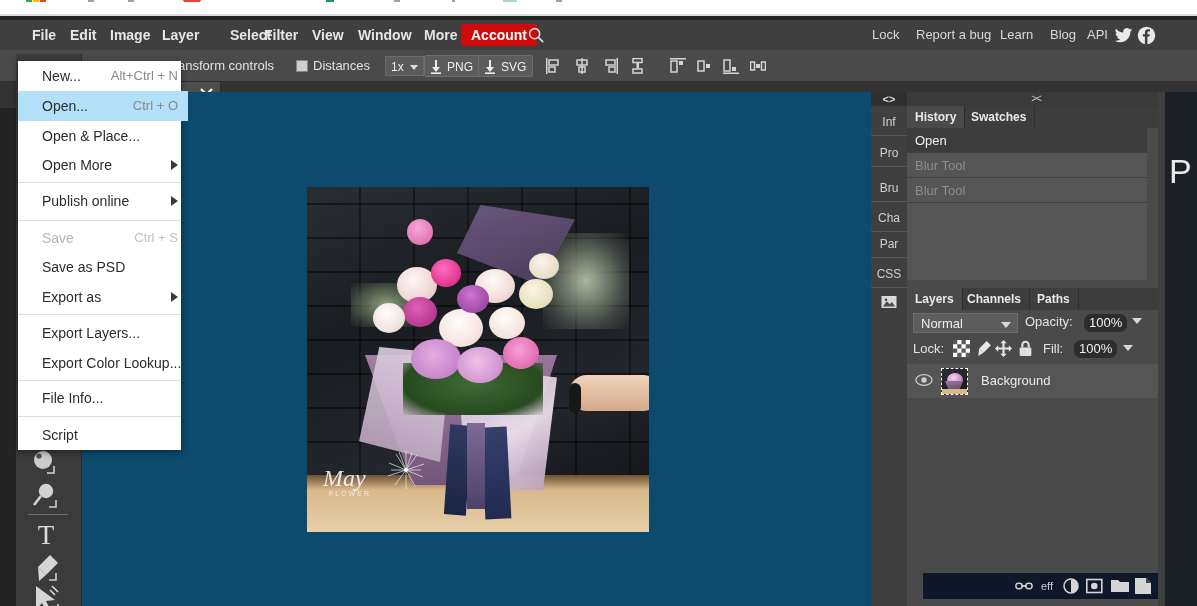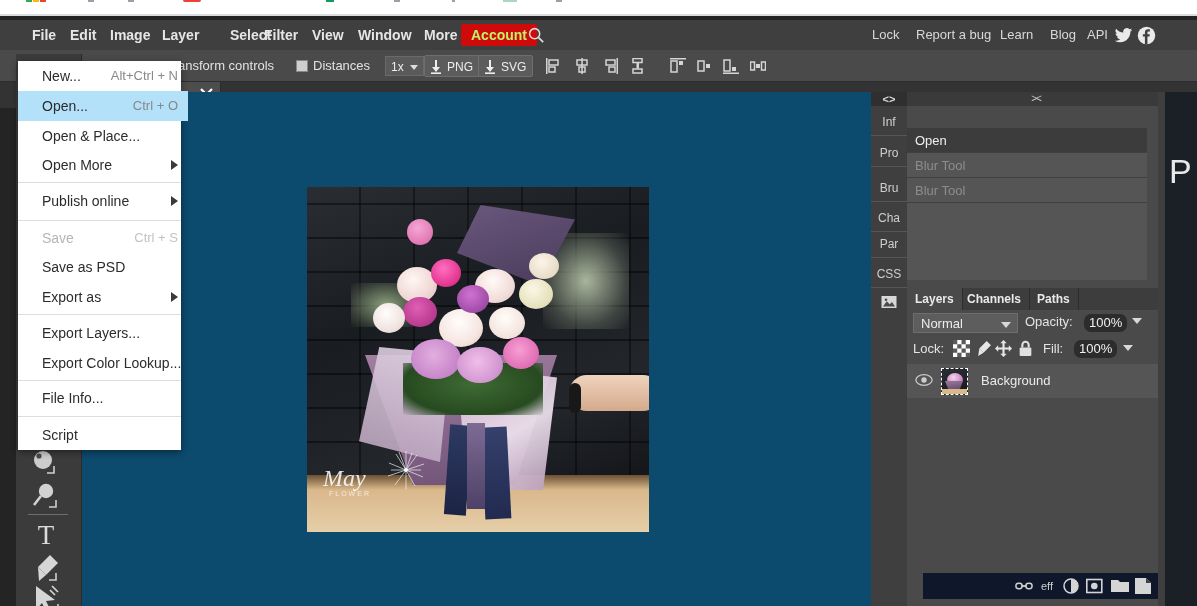--- a/index.html
+++ b/index.html
@@ -19,21 +19,21 @@
   
   .editor { position:absolute; left:0; top:16px; width:1197px; height:590px;
             background:#242424; }
 
   
   .menubar { position:absolute; left:0; top:4px; width:1197px; height:30px;
              background:#3f3f3f; }
   .menu-item { position:absolute; top:0; height:30px; line-height:30px;
                font-size:14px; color:#e6e6e6; padding:0 10px; cursor:pointer;
                white-space:nowrap;font-weight:bold; }
-  .menu-item.active-red { background:#cf0a0a; color:#bef264; font-weight:bold;
+  .menu-item.active-red { background:#cf0a0a; color:#ffffff; font-weight:bold;
                           border-radius:2px; height:22px; line-height:22px; top:4px;}
   .menu-right { position:absolute; top:0; height:30px; line-height:30px;
                 font-size:13px; color:#d8d8d8; white-space:nowrap; cursor:pointer;}
   .icon-search { position:absolute; top:6px; width:18px; height:18px; cursor:pointer;}
   .social { position:absolute; top:6px; width:19px; height:19px; cursor:pointer;}
 
   
   .optbar { position:absolute; left:0; top:34px; width:1197px; height:32px;
             background:#4a4a4a; border-bottom:1px solid #2e2e2e; }
   .opt { position:absolute; top:0; height:32px; line-height:32px; font-size:13px;
@@ -389,20 +389,24 @@
         <svg class="sidetab" style="top:196px;border:0;padding:5px;" viewBox="0 0 24 24">
           <rect x="2" y="4" width="20" height="16" fill="#d8d8d8"></rect>
           <path d="M4 18 l5-7 4 4 3-3 4 6z" fill="#4a4a4a"></path>
           <circle cx="8" cy="9" r="1.8" fill="#4a4a4a"></circle>
         </svg>
       </div>
 
       <div class="panelcol">
         <div class="pnl-grip">&gt;&lt;</div>
 
+        <div class="tabstrip" style="top:14px">
+          <div class="ptab sel" style="left:0">History</div>
+          <div class="ptab" style="left:56px">Swatches</div>
+        </div>
 
         <div class="histbody">
           <div class="hist-row cur" style="top:0">Open</div>
           <div class="hist-row past" style="top:25px">Blur Tool</div>
           <div class="hist-row past" style="top:50px">Blur Tool</div>
           <div style="position:absolute;left:0;top:75px;width:240px;height:77px;background:#555555;"></div>
         </div>
 
         <div class="layersblk">
           <div class="tabstrip" style="top:0">

